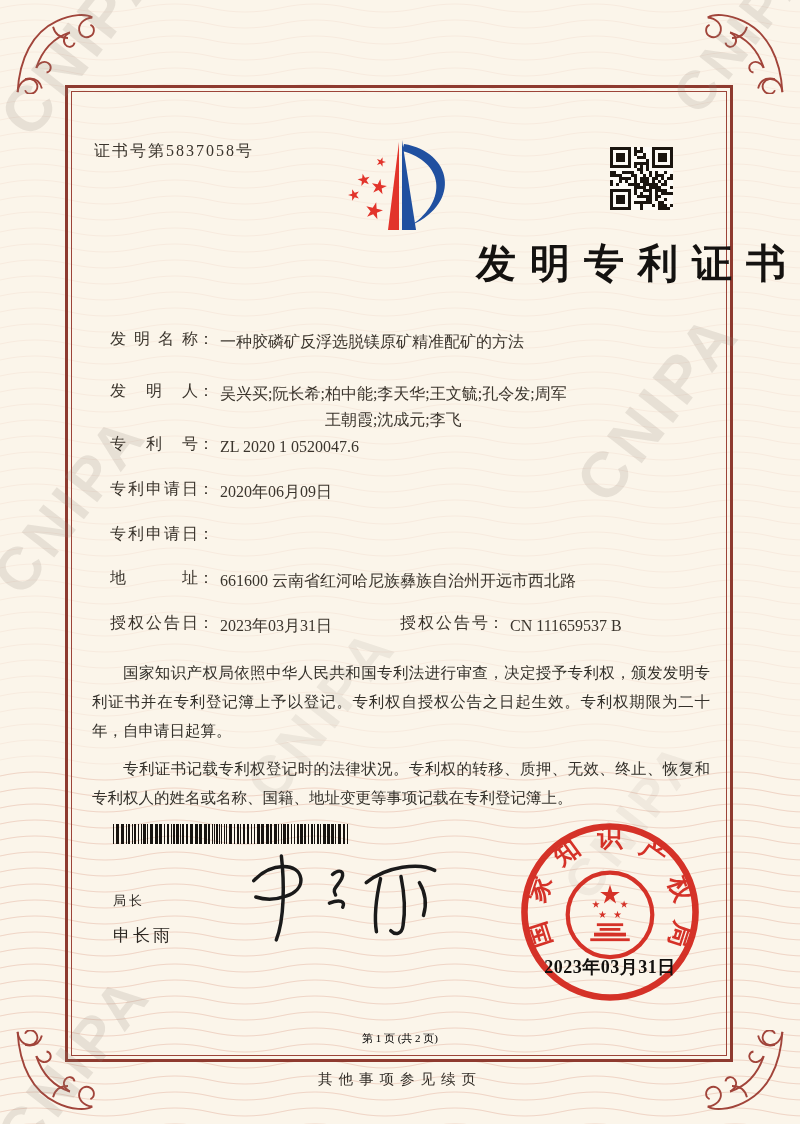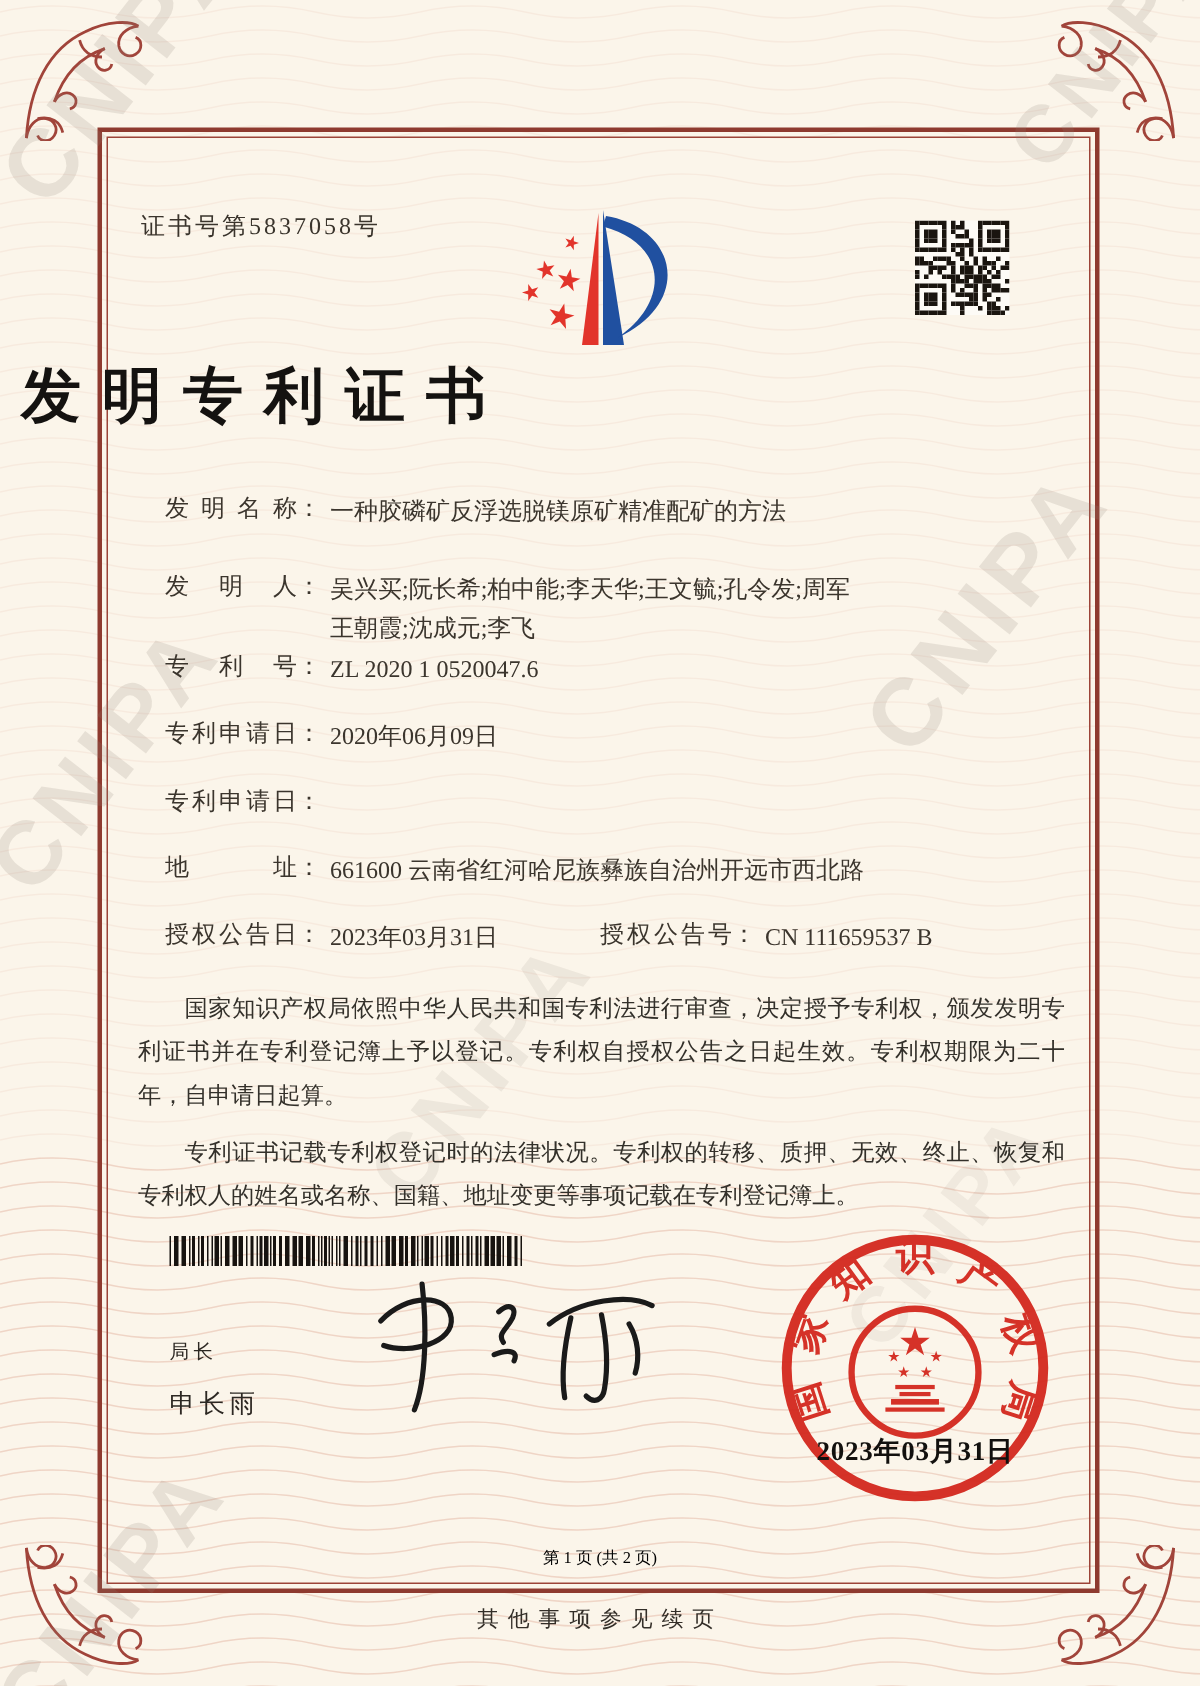--- a/index.html
+++ b/index.html
@@ -29,28 +29,28 @@
     position:absolute;left:65px;top:85px;width:668px;height:977px;
     border:3px solid #8e3a2f;z-index:2;box-sizing:border-box;
   }
   .frame::after{
     content:"";position:absolute;inset:3px;border:1px solid #9c4438;
   }
   .cert-no{position:absolute;left:94px;top:141px;z-index:5;font-size:16px;letter-spacing:2px;color:#3a342c;}
   .logo{position:absolute;left:332px;top:130px;width:140px;height:112px;z-index:5;}
   .qr{position:absolute;left:610px;top:147px;width:63px;height:63px;z-index:5;background:#fdfbf6;}
   .title{
-    position:absolute;left:0;top:236px;width:100%;z-index:5;text-align:left;
+    position:absolute;left:0;top:236px;width:100%;z-index:5;text-align:right;
     font-size:40px;font-weight:700;letter-spacing:14px;text-indent:14px;color:#141210;
   }
   
   .field{position:absolute;left:110px;z-index:5;font-size:16px;color:#3b352d;display:flex;align-items:flex-start;}
   .flabel{display:inline-block;min-width:88px;text-align:justify;text-align-last:justify;}
   .colon{display:inline-block;}
-  .fvalue{margin-left:6px;white-space:pre-line;line-height:26px;}
+  .fvalue{margin-left:6px;white-space:pre-line;line-height:26px;text-align:center;}
   .f-name{top:329px;}
   .f-inventors{top:381px;}
   .f-patno{top:434px;}
   .f-filing{top:479px;}
   .f-patentee{top:524px;}
   .f-address{top:568px;}
   .f-grant{top:613px;width:600px;}
   .grant-group{display:flex;align-items:flex-start;}
   .grant-group.first{flex:0 0 290px;}
   

